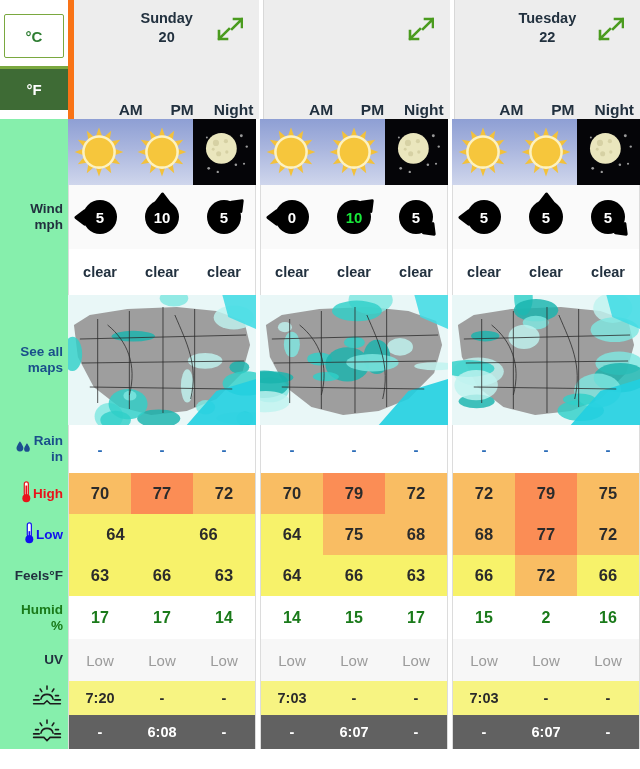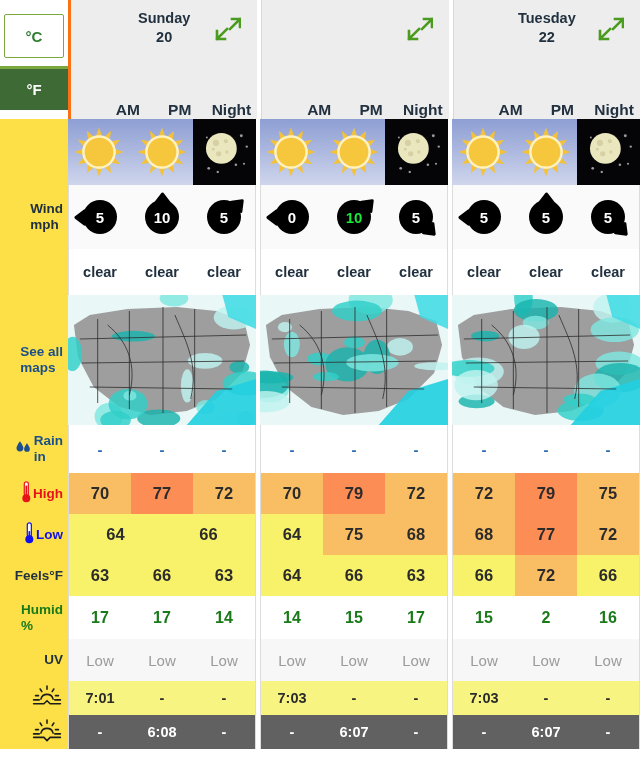--- a/index.html
+++ b/index.html
@@ -18,38 +18,38 @@
     font-size:15px;font-weight:bold;box-sizing:border-box;
   }
   .unit-c{height:44px;margin:14px 4px 0 4px;background:#fff;border:1px solid #7aa83f;color:#2e7d32;border-radius:2px;}
   .unit-f{height:44px;margin:8px 0 0 0;background:#3e6b35;color:#fff;border-top:3px solid #7aa83f;}
 
   .daycols{display:flex;flex:1;}
   .daycol{
     flex:1;background:#ededed;border-left:1px solid #d8d8d8;
     display:flex;flex-direction:column;box-sizing:border-box;position:relative;
   }
-  .daycol:first-child{border-left:3px solid #f97316;}
+  .daycol:first-child{border-left:6px solid #f97316;}
   .daygap{width:4px;flex:0 0 4px;background:#fff;}
   .dayname{
     text-align:center;font-size:14.5px;font-weight:bold;color:#22313f;
     padding-top:9px;line-height:1.32;
   }
   .dayname .dnum{display:block;}
   .expand{position:absolute;right:16px;top:16px;width:26px;height:26px;cursor:pointer;}
   .parts{display:flex;margin-top:auto;padding-bottom:0;margin-left:31px;}
   .part{flex:1;text-align:center;font-size:15.5px;font-weight:bold;color:#22313f;}
 
   
   .row{display:flex;}
   .rlab{
     width:68px;flex:0 0 68px;box-sizing:border-box;
     display:flex;align-items:center;justify-content:flex-end;
     padding-right:5px;font-size:13.5px;font-weight:bold;
-    color:#22313f;line-height:1.15;background:#fde047;
+    color:#22313f;text-align:right;line-height:1.15;background:#86efac;
   }
   .rlab .lbtxt{display:block;}
   .cells{display:flex;flex:1;}
   .dgroup{flex:1;display:flex;border-left:1px solid #dcdcdc;border-right:1px solid #dcdcdc;box-sizing:border-box;}
   .gsep{width:4px;flex:0 0 4px;background:#fff;}
   .cell{flex:1;display:flex;align-items:center;justify-content:center;box-sizing:border-box;}
 
   
   .r-icons{height:66px;flex:0 0 66px;}
   .r-icons .dgroup{border:0;}
@@ -802,21 +802,21 @@
           <g stroke="#1c1c1c" stroke-width="1.7" fill="none" stroke-linecap="round">
             <path d="M1.5 17.2 L7.6 17.2"></path>
               <path d="M24.4 17.2 L30.5 17.2"></path>
             <path d="M1.5 21.4 L12.6 21.4 L16 18.2 L19.4 21.4 L30.5 21.4"></path>
           </g>
         </svg>
       </span>
     </div>
     <div class="cells" id="sunrise-cells">
         <div class="dgroup">
-          <div class="cell">7:01</div>
+          <div class="cell">7:20</div>
           <div class="cell">-</div>
           <div class="cell">-</div>
         </div>
         <div class="gsep"></div>
         <div class="dgroup">
           <div class="cell">7:03</div>
           <div class="cell">-</div>
           <div class="cell">-</div>
         </div>
         <div class="gsep"></div>

